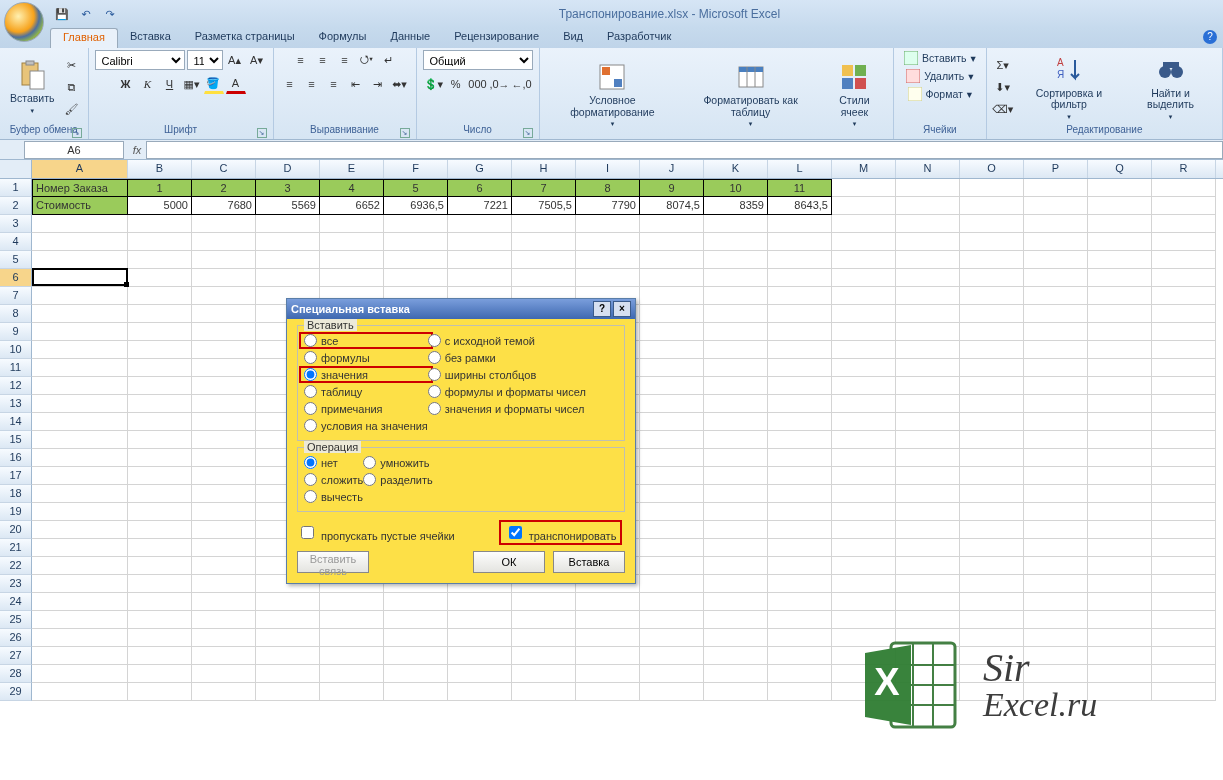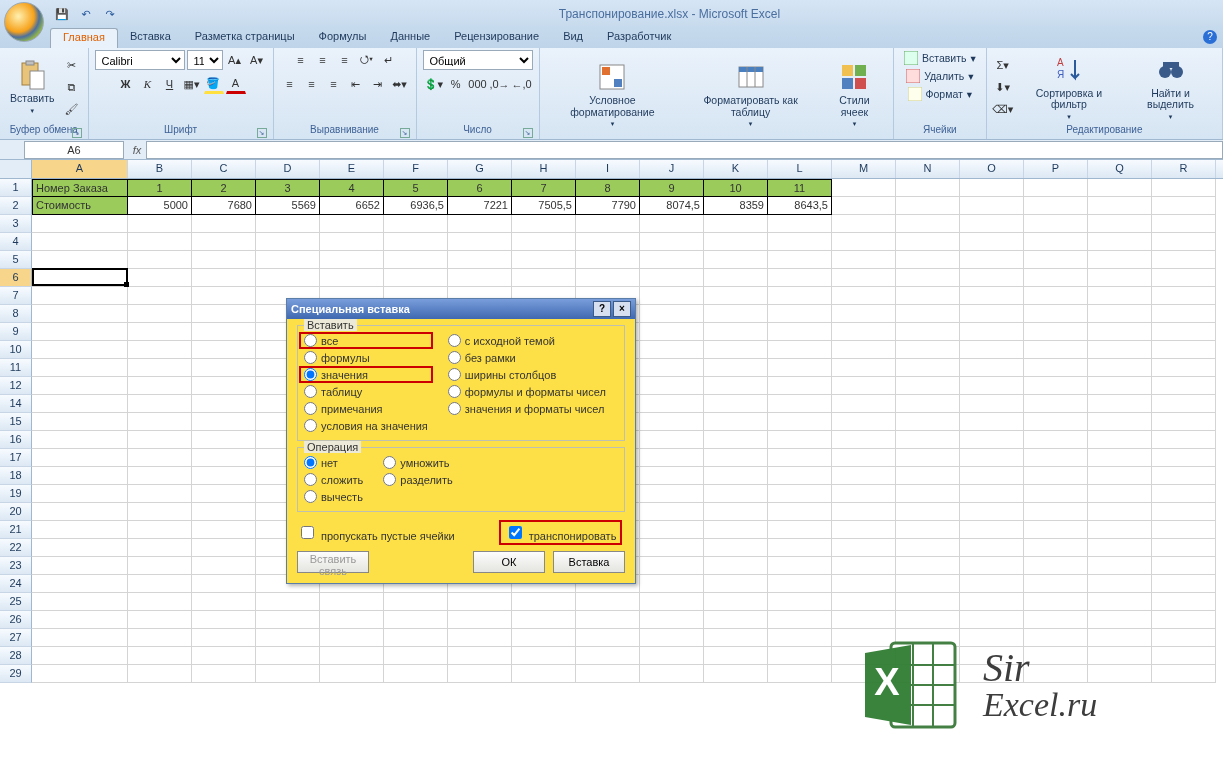--- a/index.html
+++ b/index.html
@@ -49,21 +49,21 @@
   .gridrow .cell.data.first { text-align: left; border-left: 1px solid #000; }
   .cursor { position: absolute; border: 2px solid #000; pointer-events: none; }
   .cursor .handle { position: absolute; right: -3px; bottom: -3px; width: 5px; height: 5px; background: #000; }
   
   .dialog { position: absolute; left: 286px; top: 298px; width: 350px; background: #fde047; border: 1px solid #5a7ea8; box-shadow: 2px 2px 4px rgba(0,0,0,0.3); font-size: 11px; }
   .dlg-title { height: 20px; background: linear-gradient(#7a9edc, #3e68b0); color: #fff; display: flex; align-items: center; padding: 0 4px; font-weight: bold; }
   .dlg-title .tbtn { width: 18px; height: 16px; background: #d6dff0; border: 1px solid #3a5a8a; margin-left: 2px; text-align: center; line-height: 13px; color: #000; font-size: 10px; font-weight: bold; cursor: pointer; }
   .dlg-body { padding: 6px 10px 10px; }
   .fieldset { border: 1px solid #c0c0b0; padding: 4px 6px 8px; margin-bottom: 6px; }
   .fieldset .legend { position: relative; top: -11px; background: #ece9d8; display: inline-block; padding: 0 3px; }
-  .radio-grid { display: flex; gap: 20px; margin-top: -8px; }
+  .radio-grid { display: flex; margin-top: -8px; }
   .radio-col { display: flex; flex-direction: column; gap: 4px; }
   .radio-item { display: flex; align-items: center; gap: 4px; cursor: pointer; }
   .radio-item input { margin: 0; }
   .radio-item.hl { border: 2px solid #c00; padding: 0 3px; margin: -2px -5px; }
   .check-row { display: flex; align-items: center; gap: 4px; margin: 8px 0 4px; }
   .check-item { display: flex; align-items: flex-end; gap: 4px; cursor: pointer; }
   .check-item.hl { border: 2px solid #c00; padding: 1px 4px; margin-left: 40px; }
   .dlg-buttons { display: flex; gap: 8px; justify-content: flex-end; margin-top: 6px; }
   .dlg-btn { width: 72px; height: 22px; border: 1px solid #888; background: linear-gradient(#fdfdfd, #e4e4e0); cursor: pointer; font-size: 11px; }
   .dlg-btn.disabled { color: #999; }
@@ -531,20 +531,41 @@
         <div class="cell"></div>
         <div class="cell"></div>
         <div class="cell"></div>
         <div class="cell"></div>
         <div class="cell"></div>
         <div class="cell"></div>
         <div class="cell"></div>
         <div class="cell"></div>
       </div>
       <div class="gridrow">
+        <div class="rh">13</div>
+        <div class="cell" style="width: 96px;"></div>
+        <div class="cell"></div>
+        <div class="cell"></div>
+        <div class="cell"></div>
+        <div class="cell"></div>
+        <div class="cell"></div>
+        <div class="cell"></div>
+        <div class="cell"></div>
+        <div class="cell"></div>
+        <div class="cell"></div>
+        <div class="cell"></div>
+        <div class="cell"></div>
+        <div class="cell"></div>
+        <div class="cell"></div>
+        <div class="cell"></div>
+        <div class="cell"></div>
+        <div class="cell"></div>
+        <div class="cell"></div>
+      </div>
+      <div class="gridrow">
         <div class="rh">14</div>
         <div class="cell" style="width: 96px;"></div>
         <div class="cell"></div>
         <div class="cell"></div>
         <div class="cell"></div>
         <div class="cell"></div>
         <div class="cell"></div>
         <div class="cell"></div>
         <div class="cell"></div>
         <div class="cell"></div>

